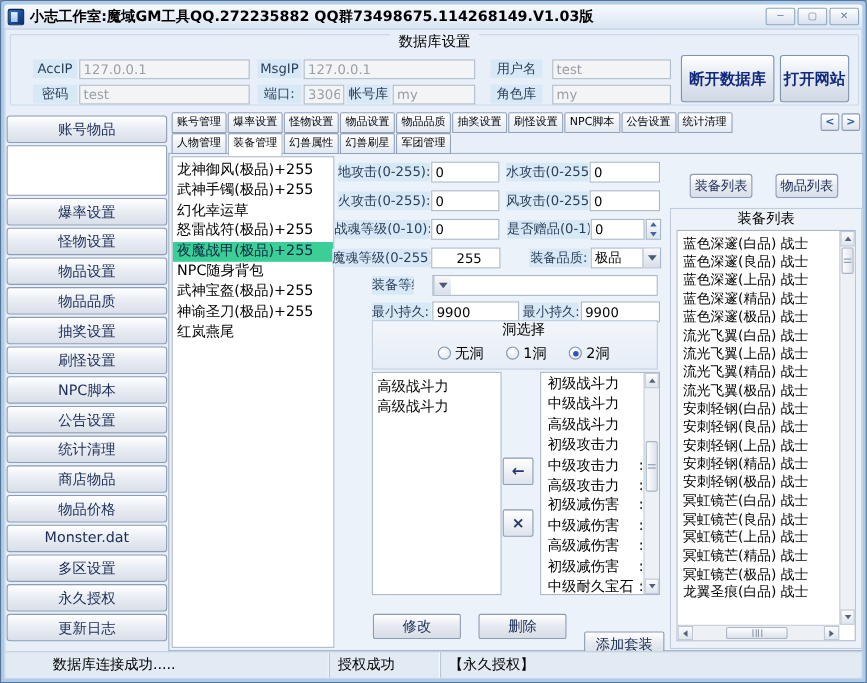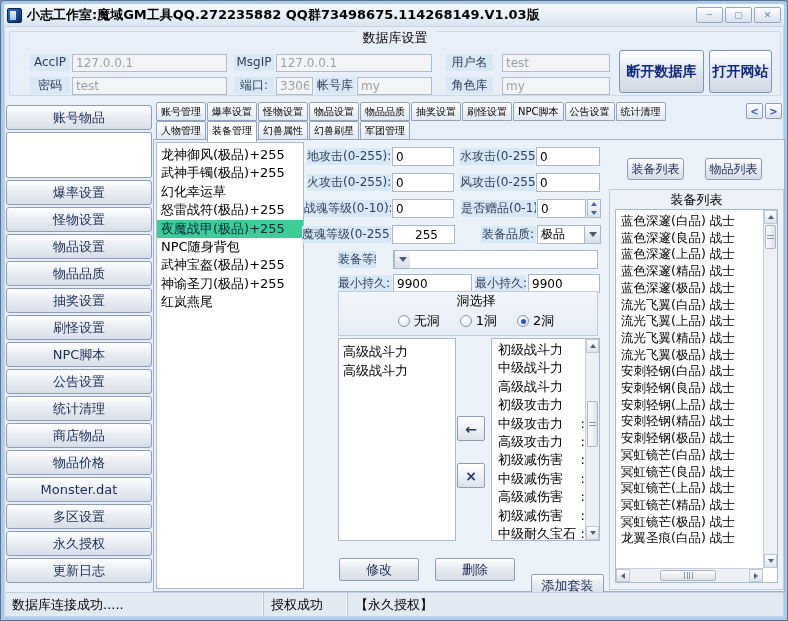--- a/index.html
+++ b/index.html
@@ -89,23 +89,23 @@
 
 .rp-btn{position:absolute;top:18px;width:57px;height:22px;border:1px solid #8C9CB4;border-radius:3px;background:linear-gradient(#FFF,#E8ECF2 45%,#D8DEE8);color:#1A2B55;font-size:12px;display:flex;align-items:center;justify-content:center;cursor:default;white-space:nowrap;}
 .rp-group{position:absolute;left:455px;top:49px;width:175px;height:401px;border:1px solid #C0CCDC;background:#EDF2F9;}
 .rp-title{text-align:center;font-size:13px;color:#000;line-height:17px;margin-top:1px;}
 .rp-list{position:absolute;left:5px;top:19px;right:5px;bottom:6px;background:#FFF;border:1px solid #AAB8CA;}
 .rp-rows{position:absolute;left:1px;top:1px;right:15px;bottom:15px;overflow:hidden;padding:2px 0 0 4px;}
 .rp-row{line-height:16.7px;font-size:12.5px;color:#000;white-space:nowrap;cursor:default;}
 .rp-vscroll{position:absolute;top:0;right:0;bottom:14px;width:14px;background:#EDF1F6;border-left:1px solid #C6CFDC;}
 
 
-.statusbar{position:absolute;left:0;right:0;bottom:0;height:24px;background:#E2EAF3;border-top:1px solid #C2CEDC;display:flex;}
+.statusbar{position:absolute;left:0;right:0;bottom:0;height:24px;background:#E2EAF3;border-top:1px solid #C2CEDC;display:flex;padding-left:36px;}
 .status-cell{border-right:1px solid #B9C6D5;box-shadow:inset -1px 0 0 #F6F9FC;font-size:13px;color:#000;line-height:23px;padding-left:7px;white-space:nowrap;overflow:hidden;}
-.sc1{width:259px;}.sc2{width:84px;}.sc3{flex:1;border-right:none;box-shadow:none;}
+.sc1{width:259px;}.sc2{width:101px;}.sc3{flex:1;border-right:none;box-shadow:none;}
 </style>
 </head>
 <body>
 
 <div class="window">
   <div class="titlebar">
     <div class="app-icon"></div>
     <div class="title">小志工作室:魔域GM工具QQ.272235882 QQ群73498675.114268149.V1.03版</div>
     <div class="win-controls">
       <div class="win-btn">─</div>

